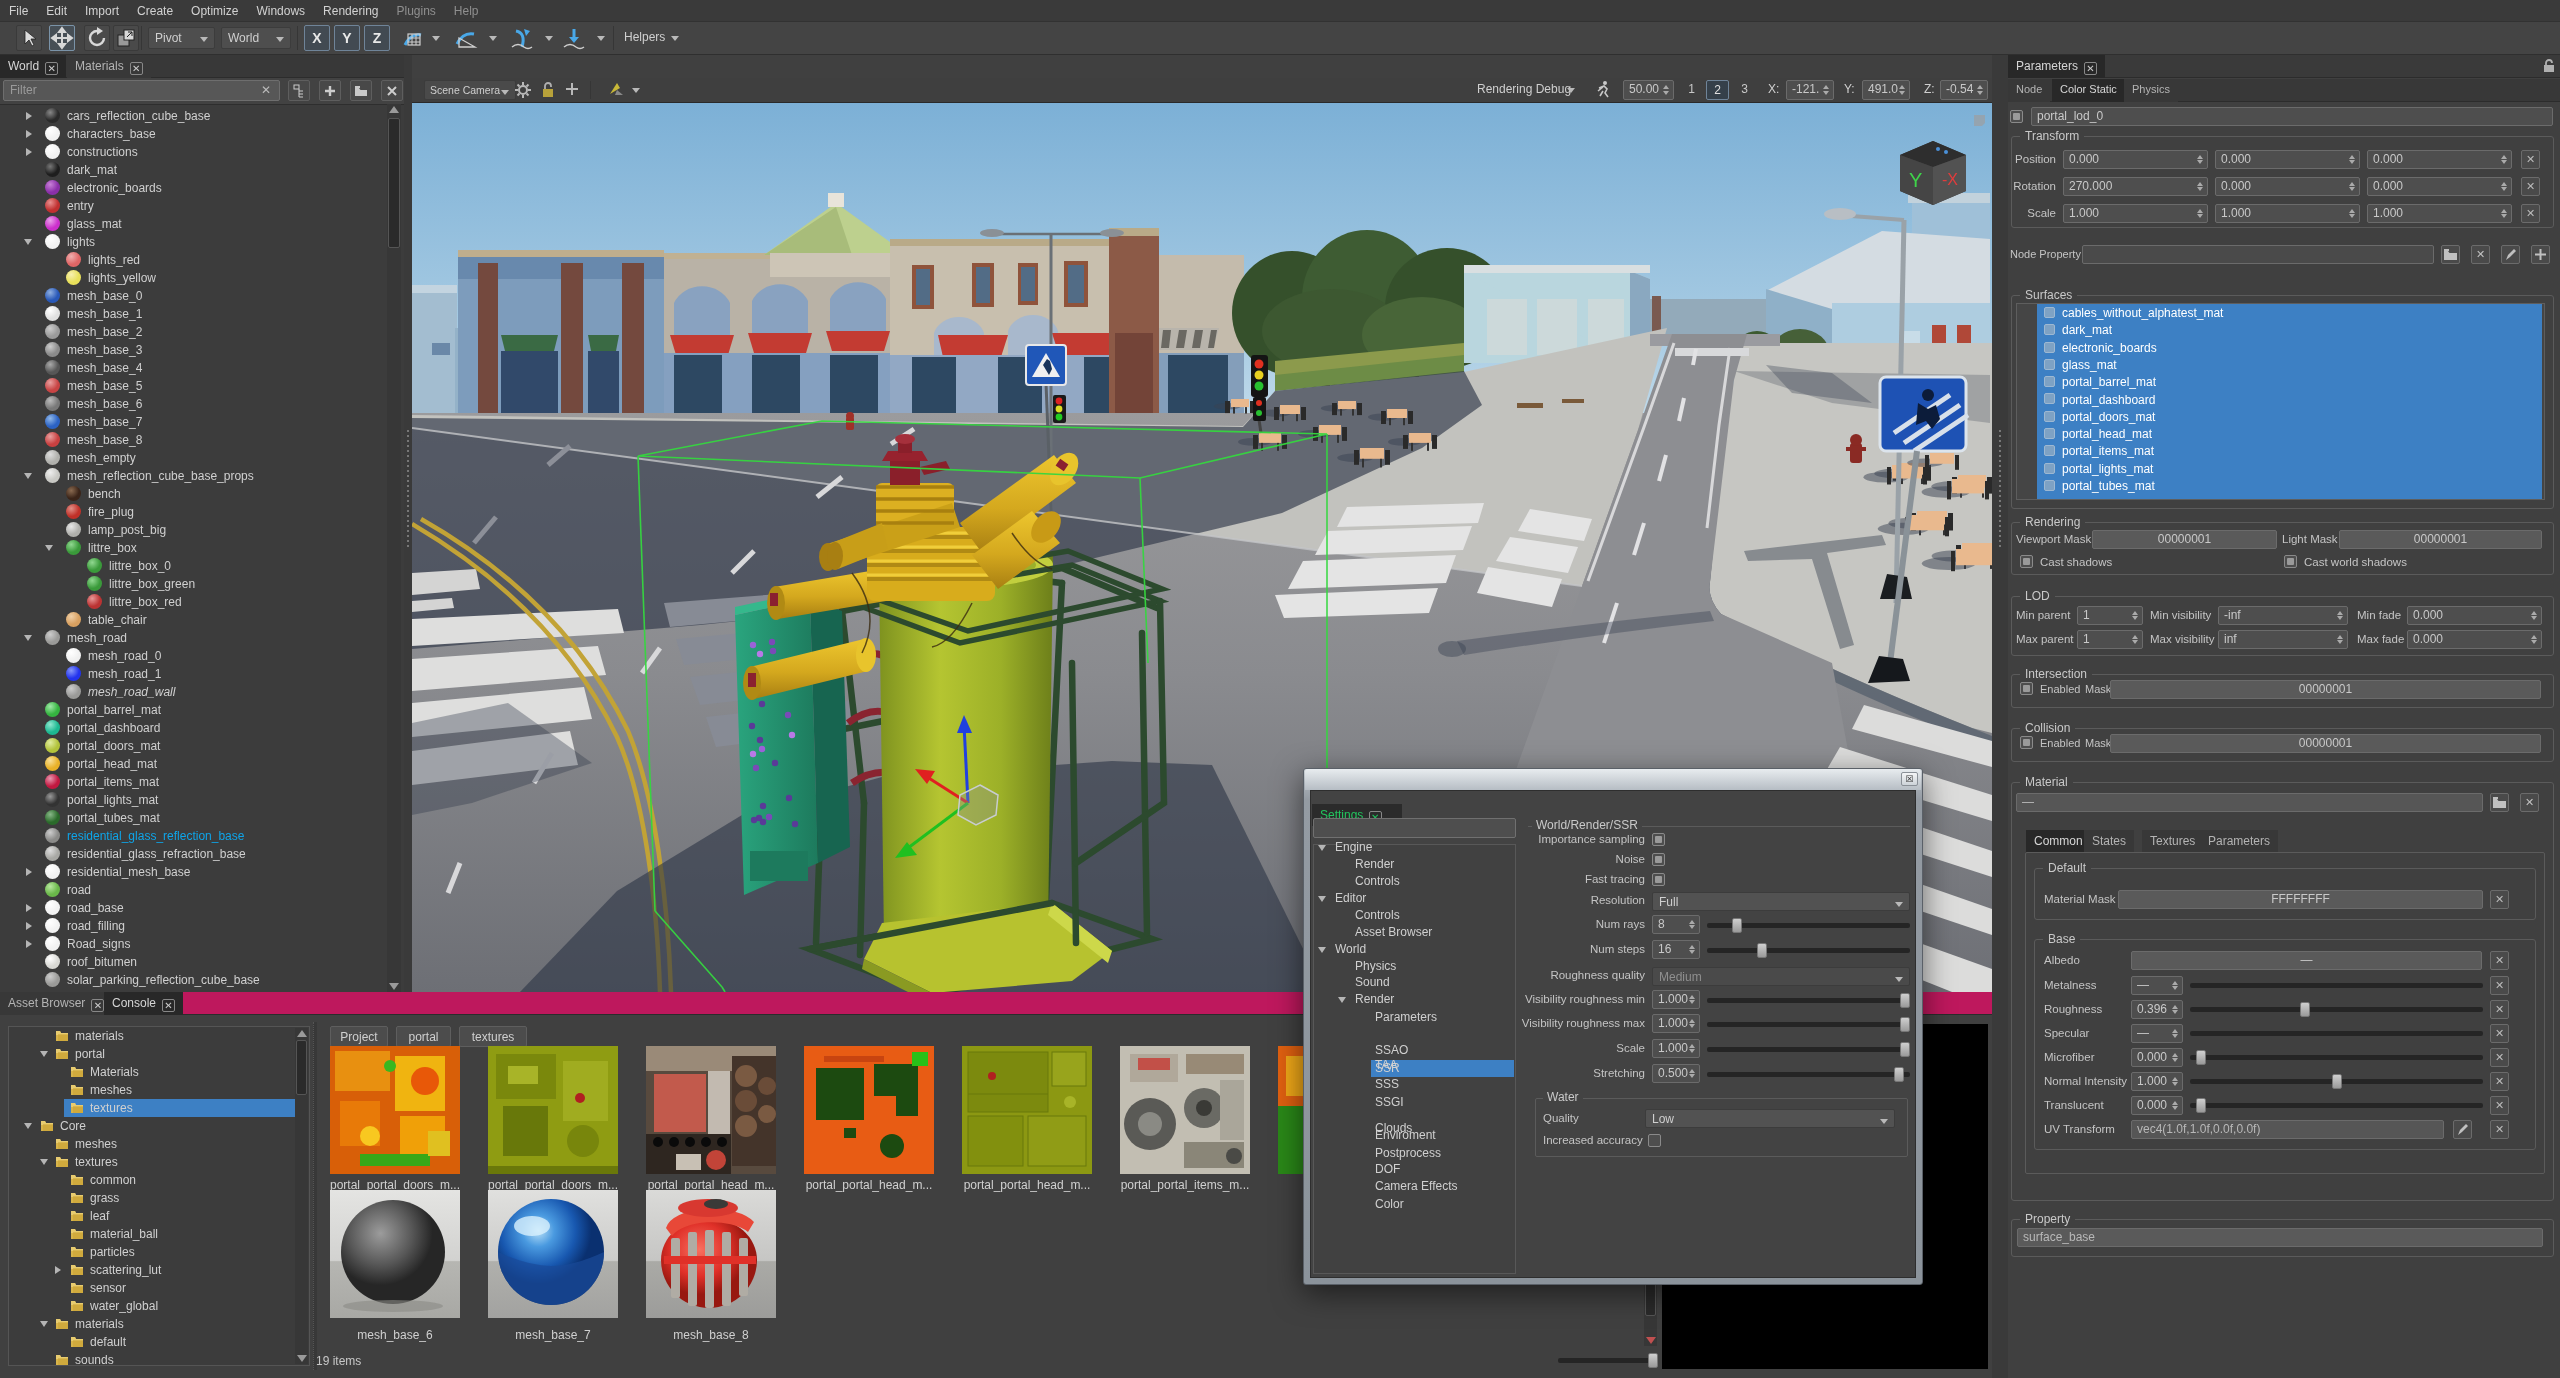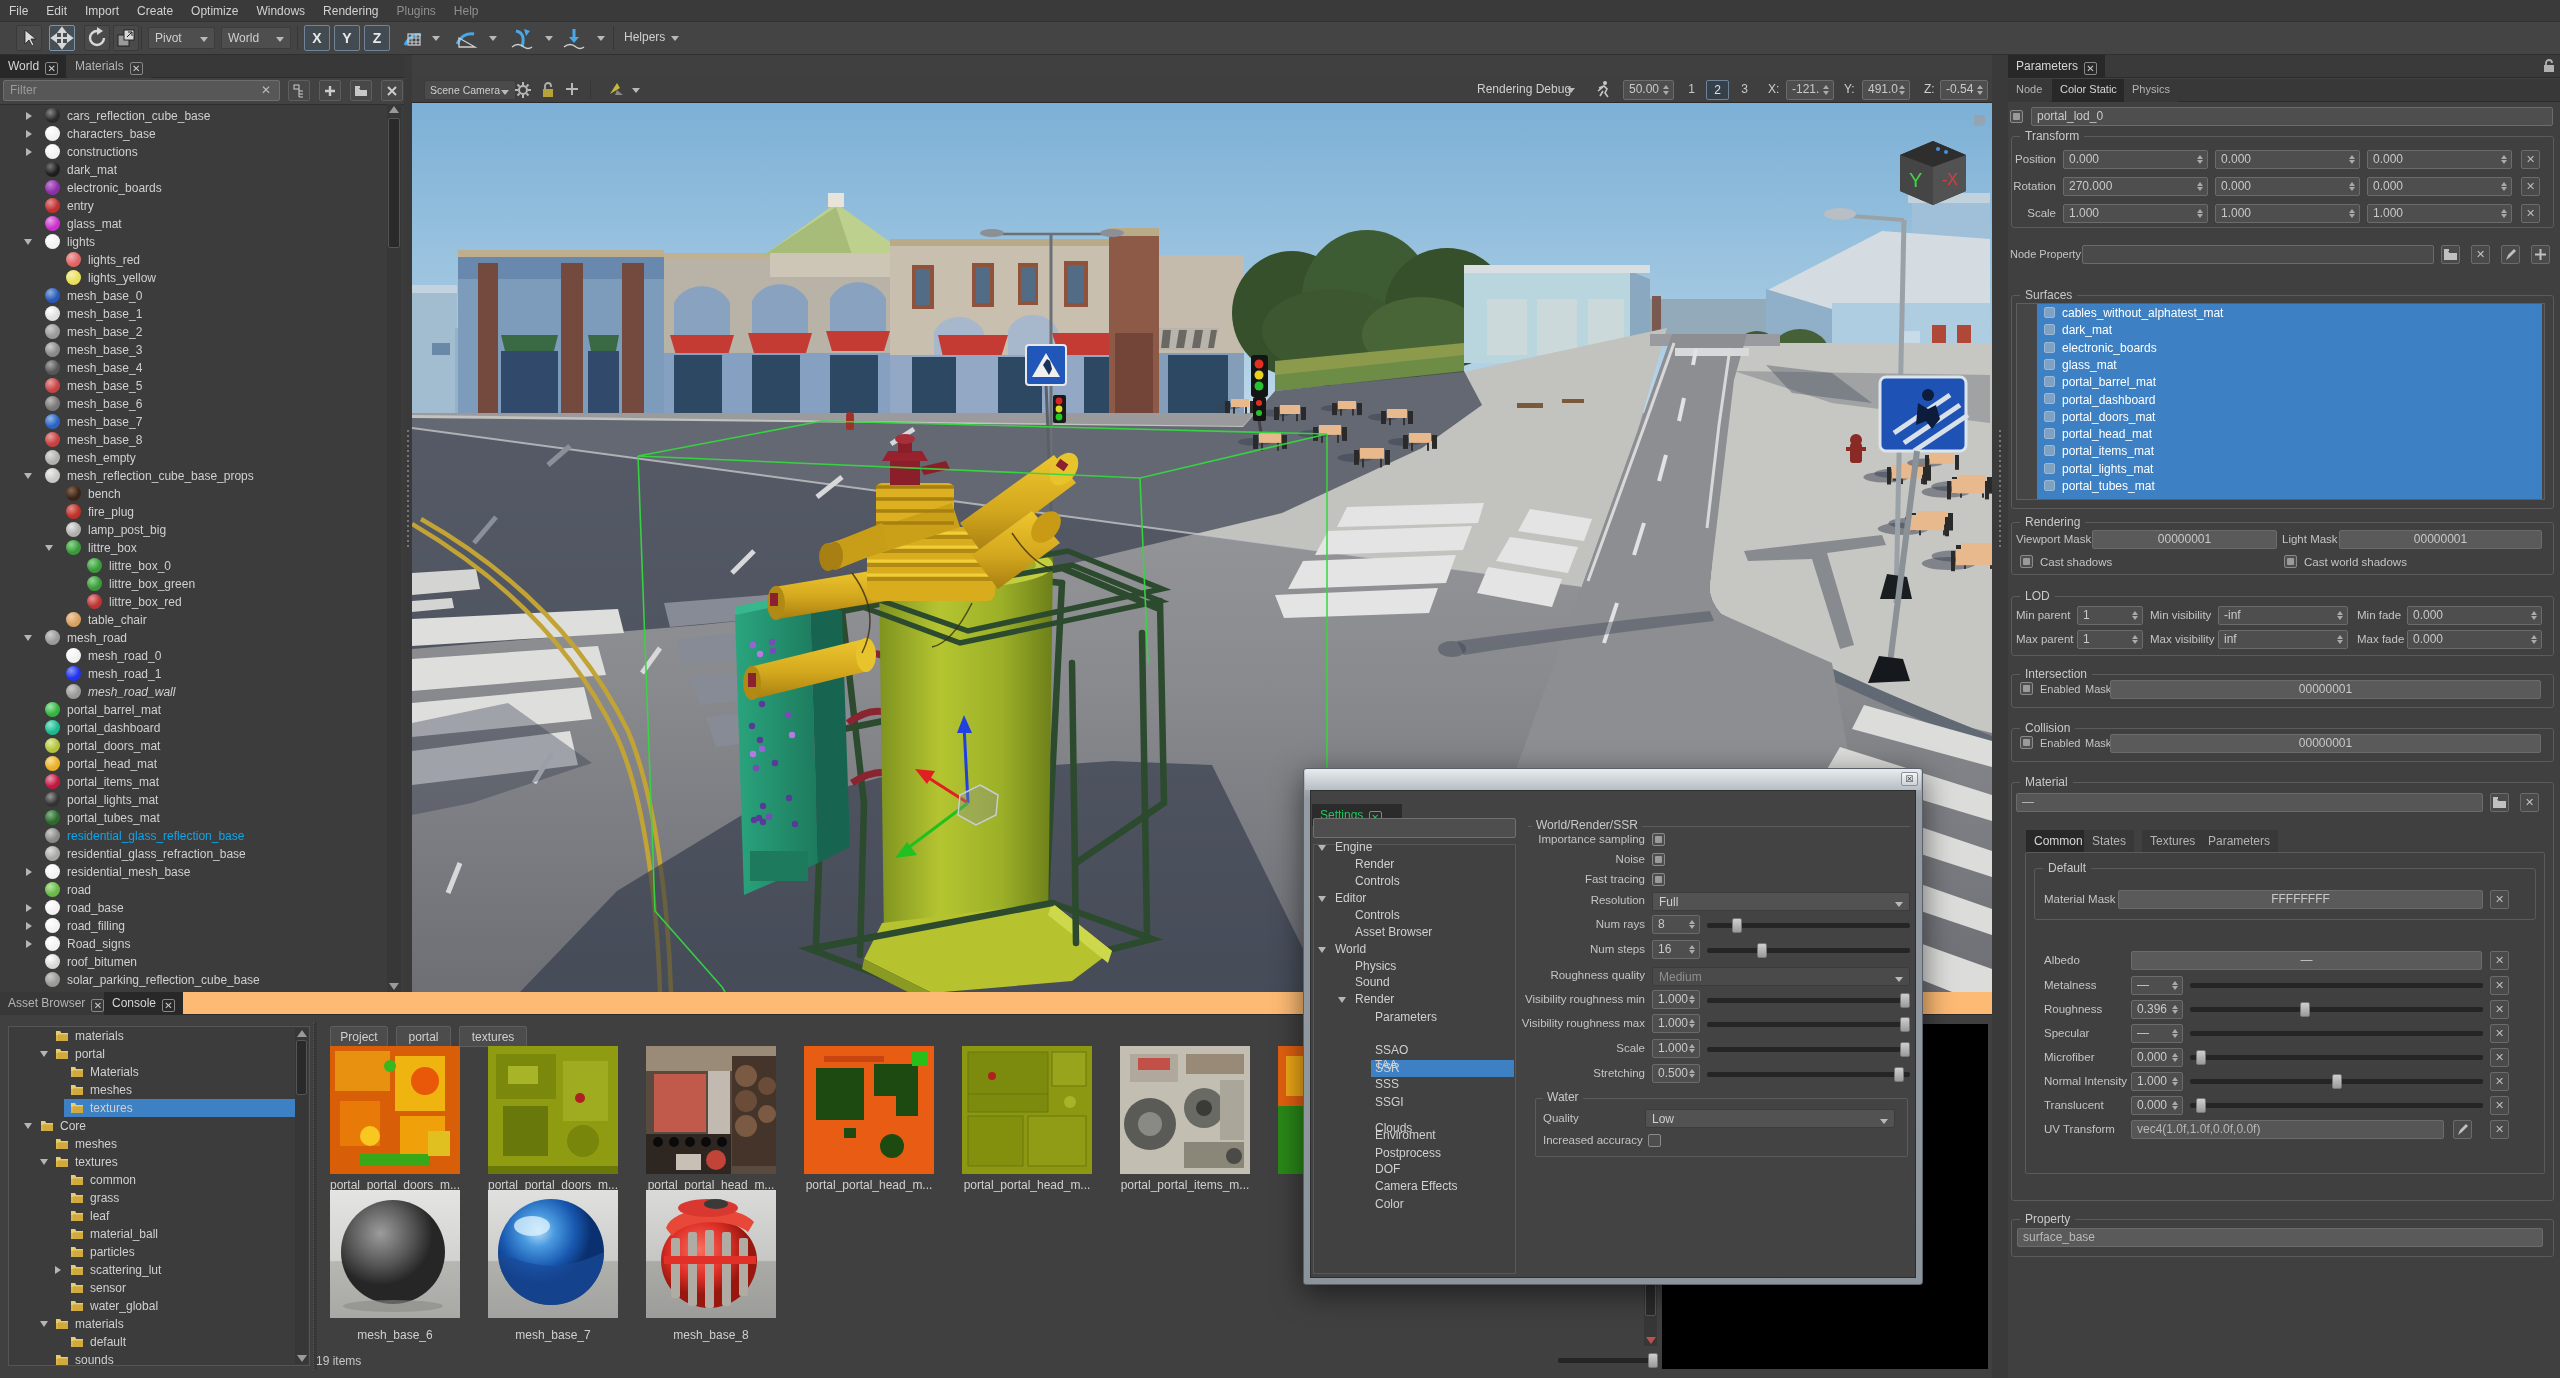--- a/index.html
+++ b/index.html
@@ -825,21 +825,21 @@
 <path d="M1521 64 L1554 52 L1554 88 L1521 102 z" fill="#525252"></path>
 <text x="1497" y="84" fill="#3fd44a" font-size="20" font-family="Liberation Sans">Y</text>
 <text x="1530" y="82" fill="#e03c3c" font-size="16" font-family="Liberation Sans">-X</text>
 <circle cx="1526" cy="46" r="2" fill="#4a90d8"></circle>
           <circle cx="1534" cy="49" r="2" fill="#4a90d8"></circle>
 </g>
 <path d="M1562 12 h11 v8 l-3 3 h-8z" fill="#9aa0a6" opacity="0.8"></path>
 </svg></div>
 </div>
 <div id="bottompanel" class="abs" style="left:0;top:992px;width:2000px;height:386px;background:#404040;">
-<div class="tabrow" style="left:0;top:0;width:2000px;background:#fdba74;">
+<div class="tabrow" style="left:0;top:0;width:2000px;background:#be185d;">
       <div class="tab" style="left:0;">Asset Browser<span class="x">✕</span></div>
       <div class="tab act" style="left:104px;">Console<span class="x">✕</span></div>
     </div>
 <div class="abs" style="left:8px;top:34px;width:302px;height:340px;background:#3c3c3c;border:1px solid #555;"></div>
 <div style="position:absolute;left:9px;top:35px;width:300px;height:18px;">
       <span style="position:absolute;left:46px;top:2px;"><svg width="14" height="13" viewBox="0 0 14 13">
           <path d="M1 2 h4 l1 2 h7 v8 H1z" fill="#d8b44a"></path>
           <path d="M1 2 h4 l1 2 h7 v2 H1z" fill="#e8cc70"></path>
           <path d="M3 5 h10 v7 H3z" fill="#c8a030" opacity="0.5"></path>
         </svg></span>
@@ -1295,20 +1295,23 @@
     <div class="tab" style="left:76px;top:775px;">States</div>
     <div class="tab" style="left:134px;top:775px;">Textures</div>
     <div class="tab" style="left:192px;top:775px;">Parameters</div>
 <div class="abs" style="left:17px;top:797px;width:520px;height:322px;border:1px solid #5b5b5b;border-radius:2px;background:#404040;"></div>
 <div class="grp" style="left:26px;top:813px;width:502px;height:52px;">
       <b>Default</b>
     </div>
 <div class="lab" style="left:36px;top:838px;">Material Mask</div>
 <div class="fld fldc" style="left:110px;top:835px;width:365px;">FFFFFFFF</div>
 <div class="xbtn" style="left:482px;top:835px;">✕</div>
+<div class="grp" style="left:26px;top:884px;width:502px;height:211px;">
+      <b>Base</b>
+    </div>
 <div class="lab" style="left:36px;top:899px;">Albedo</div>
 <div class="fld fldc" style="left:123px;top:896px;width:351px;">—</div>
 <div class="xbtn" style="left:482px;top:896px;">✕</div>
 <div class="lab" style="left:36px;top:924px;">Metalness</div>
 <div class="spin" style="left:123px;top:921px;width:52px;">—</div>
 <div class="slider" style="left:182px;top:928px;width:293px;"></div>
 <div class="xbtn" style="left:482px;top:921px;">✕</div>
 <div class="lab" style="left:36px;top:948px;">Roughness</div>
 <div class="spin" style="left:123px;top:945px;width:52px;">0.396</div>
 <div class="slider" style="left:182px;top:952px;width:293px;"></div>

